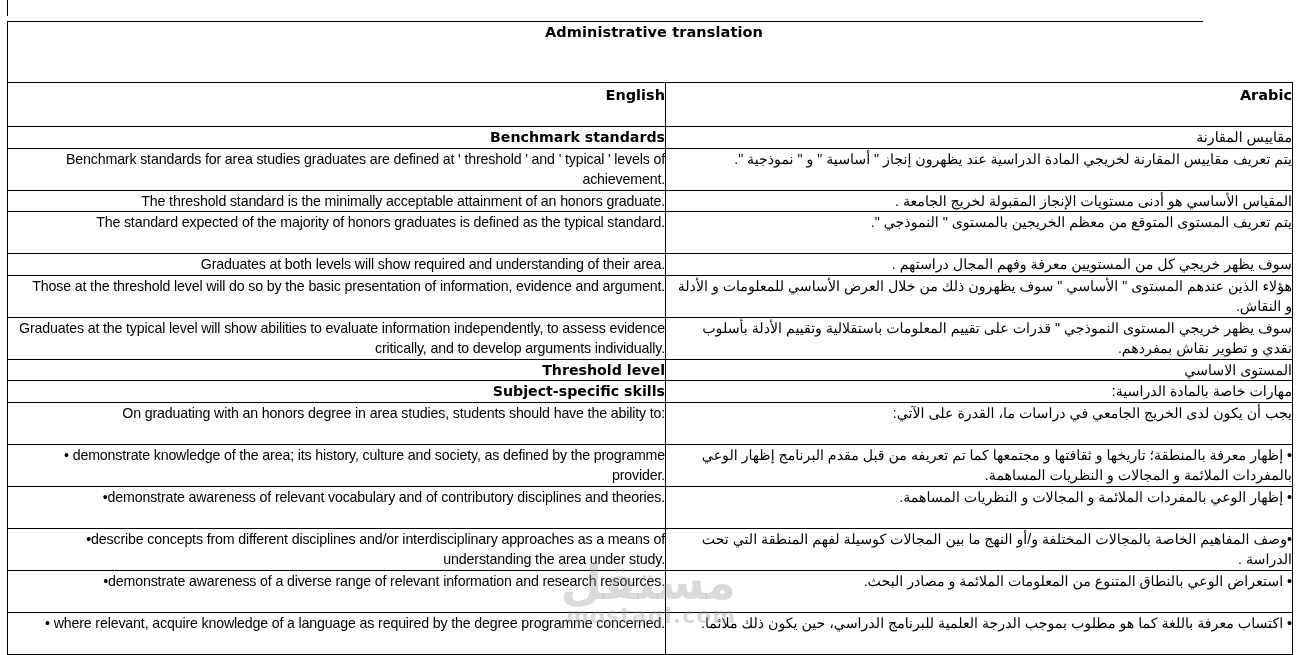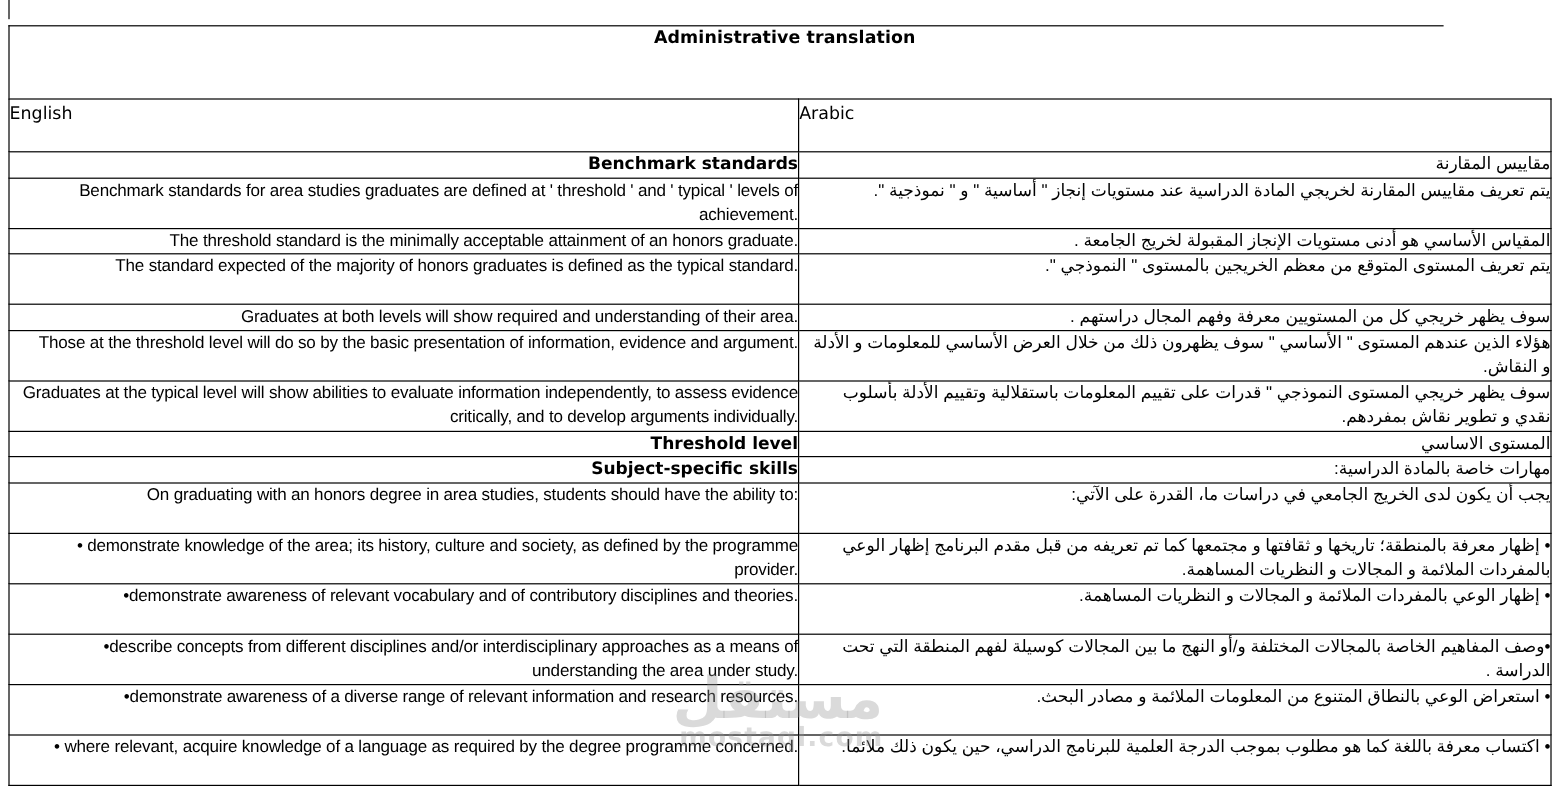--- a/index.html
+++ b/index.html
@@ -58,22 +58,22 @@
       padding: 0 0 0 8px;
       vertical-align: top;
       font-size: 14.2px;
       line-height: 20.5px;
       overflow: hidden;
       text-align: right;
     }
     table.grid col.en { width: 658px; }
     table.grid col.ar { width: 627px; }
     table.grid th {
-      font-weight: normal;
-      text-align: left;
+      font-weight: bold;
+      text-align: right;
       height: 41px;
       padding: 2px 0 0 0;
       font-size: 14.5px;
     }
     td.en {
       text-align: left;
       font-family: "Liberation Sans", sans-serif;
       font-size: 15.4px;
       letter-spacing: -0.15px;
       padding-left: 8px;
@@ -138,21 +138,21 @@
         <th>Arabic</th>
       </tr>
     </thead>
     <tbody>
       <tr class="h1">
         <td class="en bold">Benchmark standards</td>
         <td class="ar">مقاييس المقارنة</td>
       </tr>
       <tr class="h2">
         <td class="en">Benchmark standards for area studies graduates are defined at ' threshold ' and ' typical ' levels of achievement.</td>
-        <td class="ar">يتم تعريف مقاييس المقارنة لخريجي المادة الدراسية عند مستويات إنجاز " أساسية " و " نموذجية ".</td>
+        <td class="ar">يتم تعريف مقاييس المقارنة لخريجي المادة الدراسية عند يظهرون إنجاز " أساسية " و " نموذجية ".</td>
       </tr>
       <tr class="h1">
         <td class="en">The threshold standard is the minimally acceptable attainment of an honors graduate.</td>
         <td class="ar">المقياس الأساسي هو أدنى مستويات الإنجاز المقبولة لخريج الجامعة .</td>
       </tr>
       <tr class="h2">
         <td class="en">The standard expected of the majority of honors graduates is defined as the typical standard.</td>
         <td class="ar">يتم تعريف المستوى المتوقع من معظم الخريجين بالمستوى " النموذجي ".</td>
       </tr>
       <tr class="h1">

